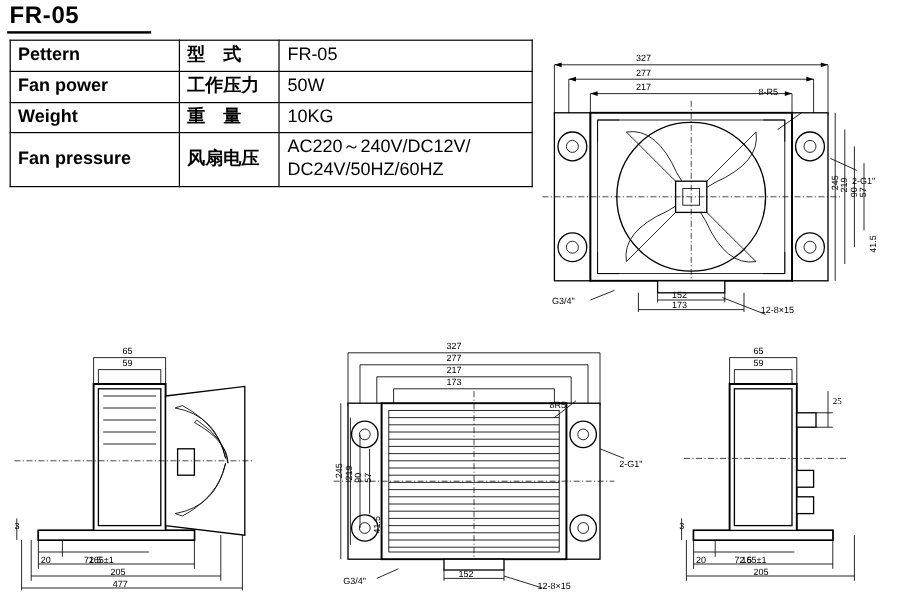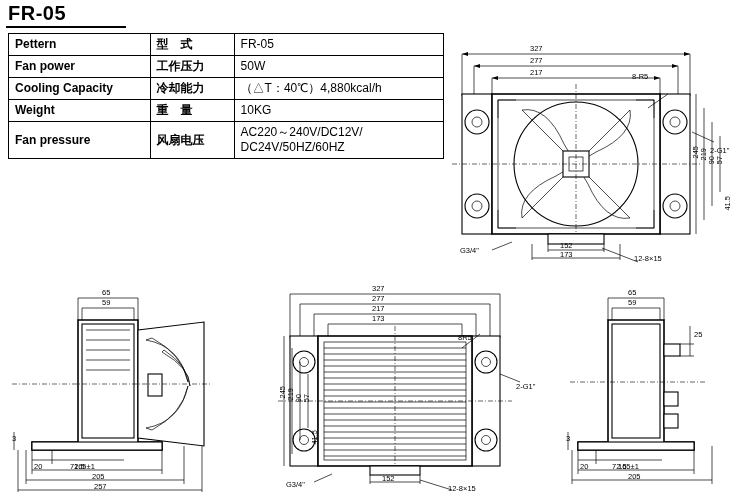--- a/index.html
+++ b/index.html
@@ -17,21 +17,21 @@
   }
   .title-rule{
     position:absolute;left:6px;top:26px;width:120px;height:2px;background:#000;
   }
 
   
   table.spec{
     position:absolute;left:8px;top:33px;
     width:436px;
     border-collapse:collapse;
-    font-size:12px;
+    font-size:15px;
   }
   table.spec td{
     border:1px solid #000;
     padding:3px 6px;
     vertical-align:middle;
     line-height:1.25;
   }
   table.spec td.c1{width:140px;font-weight:bold;}
   table.spec td.c2{width:78px;font-weight:bold;text-align:left;}
   table.spec td.c3{width:210px;}
@@ -59,25 +59,20 @@
   <tbody>
       <tr>
     <td class="c1">Pettern</td>
     <td class="c2">型　式</td>
     <td class="c3">FR-05</td>
   </tr>
   <tr>
     <td class="c1">Fan power</td>
     <td class="c2">工作压力</td>
     <td class="c3">50W</td>
-  </tr>
-  <tr>
-    <td class="c1">Cooling Capacity</td>
-    <td class="c2">冷却能力</td>
-    <td class="c3">（△T：40℃）4,880kcal/h</td>
   </tr>
   <tr>
     <td class="c1">Weight</td>
     <td class="c2">重　量</td>
     <td class="c3">10KG</td>
   </tr>
   <tr>
     <td class="c1">Fan pressure</td>
     <td class="c2">风扇电压</td>
     <td class="c3 twoline">
@@ -245,21 +240,21 @@
       <line x1="2" y1="150" x2="2" y2="168"></line>
     </g>
   </svg>
   <div class="lbl" style="left:90px;top:6px;">65</div>
   <div class="lbl" style="left:90px;top:16px;">59</div>
   <div class="lbl" style="left:0px;top:152px;">3</div>
   <div class="lbl" style="left:22px;top:180px;">20</div>
   <div class="lbl" style="left:58px;top:180px;">72.5</div>
   <div class="lbl" style="left:62px;top:180px;">165±1</div>
   <div class="lbl" style="left:80px;top:190px;">205</div>
-  <div class="lbl" style="left:82px;top:200px;">257</div>
+  <div class="lbl" style="left:82px;top:200px;">477</div>
 </div>
 
 <div class="dwg" style="left:272px;top:282px;width:290px;height:212px;">
   <svg width="290" height="212" viewBox="0 0 290 212">
     <g class="ln thin">
       <line x1="18" y1="12" x2="228" y2="12"></line>
       <line x1="28" y1="22" x2="218" y2="22"></line>
       <line x1="42" y1="32" x2="204" y2="32"></line>
       <line x1="56" y1="42" x2="190" y2="42"></line>
       <line x1="18" y1="12" x2="18" y2="56"></line>
@@ -386,19 +381,19 @@
       <line x1="12" y1="168" x2="12" y2="192"></line>
       <line x1="30" y1="168" x2="30" y2="182"></line>
       <line x1="128" y1="168" x2="128" y2="192"></line>
       <line x1="6" y1="168" x2="6" y2="202"></line>
       <line x1="146" y1="164" x2="146" y2="202"></line>
       <line x1="2" y1="150" x2="2" y2="168"></line>
     </g>
   </svg>
   <div class="lbl" style="left:62px;top:6px;">65</div>
   <div class="lbl" style="left:62px;top:16px;">59</div>
-  <div class="lbl" style="left:128px;top:48px;">25</div>
+  <div class="lbl" style="left:128px;top:48px;font-family:Liberation Serif, serif;">25</div>
   <div class="lbl" style="left:0px;top:152px;">3</div>
   <div class="lbl" style="left:14px;top:180px;">20</div>
   <div class="lbl" style="left:46px;top:180px;">72.5</div>
   <div class="lbl" style="left:52px;top:180px;">165±1</div>
   <div class="lbl" style="left:62px;top:190px;">205</div>
 </div>
 
 </body></html>

